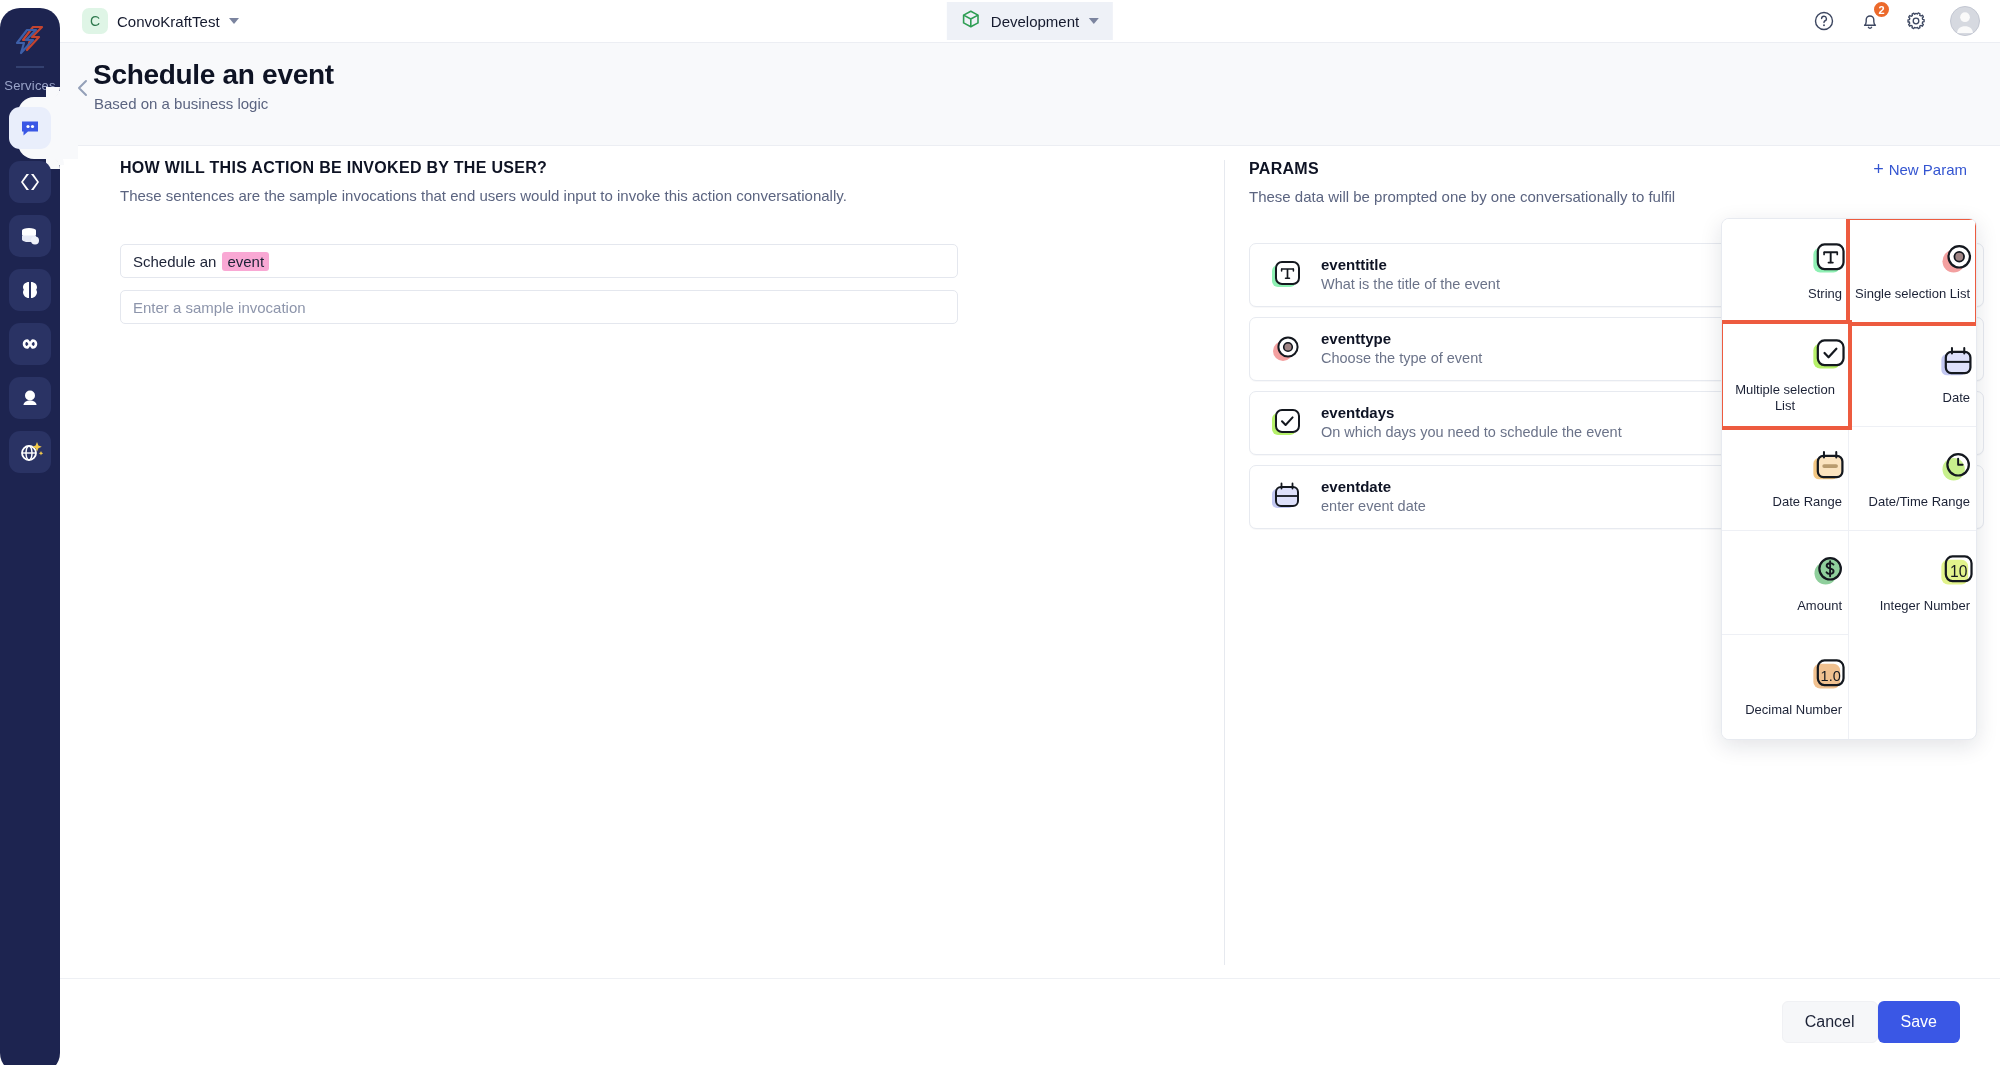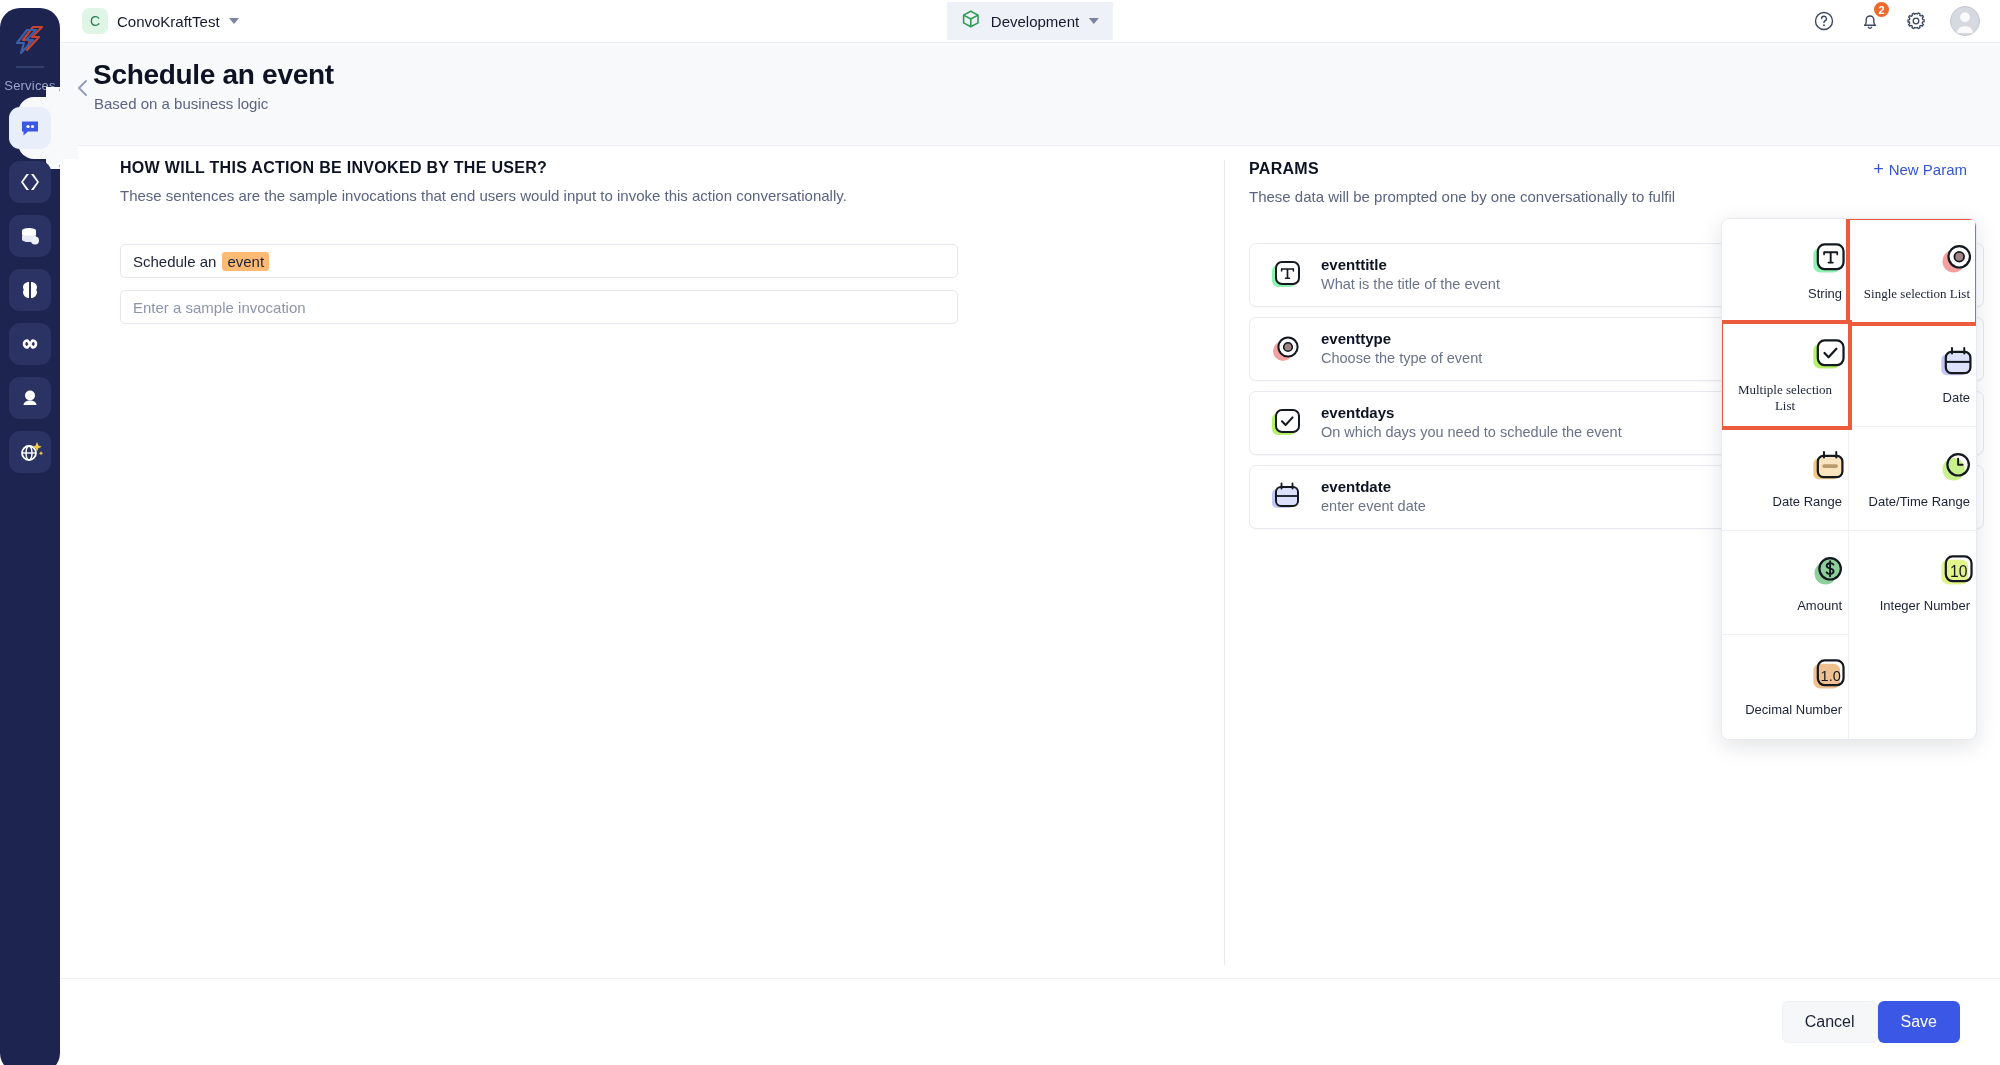--- a/index.html
+++ b/index.html
@@ -94,21 +94,21 @@
 
   .sec-title { font-size:16px; font-weight:700; color:#0e1324; letter-spacing:.3px;}
   .sec-sub { font-size:15px; color:#5b6480; margin-top:10px;}
 
   .left-inner { padding:13px 0 0 60px; }
   .invocations { margin-top:40px; width:838px; }
   .inv-row {
     height:34px; background:#fff; border:1px solid #e4e7ee; border-radius:5px;
     display:flex; align-items:center; padding:0 12px; margin-bottom:12px; font-size:15px; color:#1c2236;
   }
-  .inv-row .hl { background:#fdba74; border-radius:3px; padding:1px 5px; margin-left:6px;}
+  .inv-row .hl { background:#f9a8d4; border-radius:3px; padding:1px 5px; margin-left:6px;}
   .inv-row.placeholder { color:#8d95ab; }
 
   .right-inner { padding:14px 0 0 24px; position:relative;}
   .new-param {
     position:absolute; right:33px; top:14px; font-size:15px; color:#3455d1; cursor:pointer;
     display:flex; align-items:center; gap:5px;
   }
   .plus { font-size:18px; line-height:1; font-weight:400; }
 
   .params-list { margin-top:38px; width:735px; }
@@ -131,21 +131,21 @@
   .type-cell {
     height:104px; border-right:1px solid #eef0f5; border-bottom:1px solid #eef0f5;
     display:flex; flex-direction:column; align-items:flex-end; justify-content:center;
     gap:7px; cursor:pointer; position:relative; background:#fff;
   }
   .type-cell:nth-child(2n) { border-right:none; }
   .type-cell:nth-last-child(-n+2) { border-bottom:none; }
   .type-label { font-size:13px; color:#1c2236; text-align:center; line-height:1.25; padding:0 6px;}
   .type-glyph { height:40px; display:flex; align-items:center; justify-content:center;}
   .type-cell.hi {
-    outline:4px solid #ed5b3f; outline-offset:-1px; z-index:4;font-family:Liberation Serif, serif;
+    outline:4px solid #ed5b3f; outline-offset:-1px; z-index:4;
   }
 
   
   .footer {
     position:absolute; left:0; top:978px; width:1940px; height:87px; background:#fff;
     border-top:1px solid #eef0f4; display:flex; align-items:center; justify-content:flex-end;
     padding-right:40px; 
   }
   .btn { border-radius:6px; font-size:16px; padding:11px 22px; cursor:pointer; border:1px solid transparent;}
   .btn-cancel { background:#f6f7f9; color:#1c2236; border-color:#f0f1f4;}

